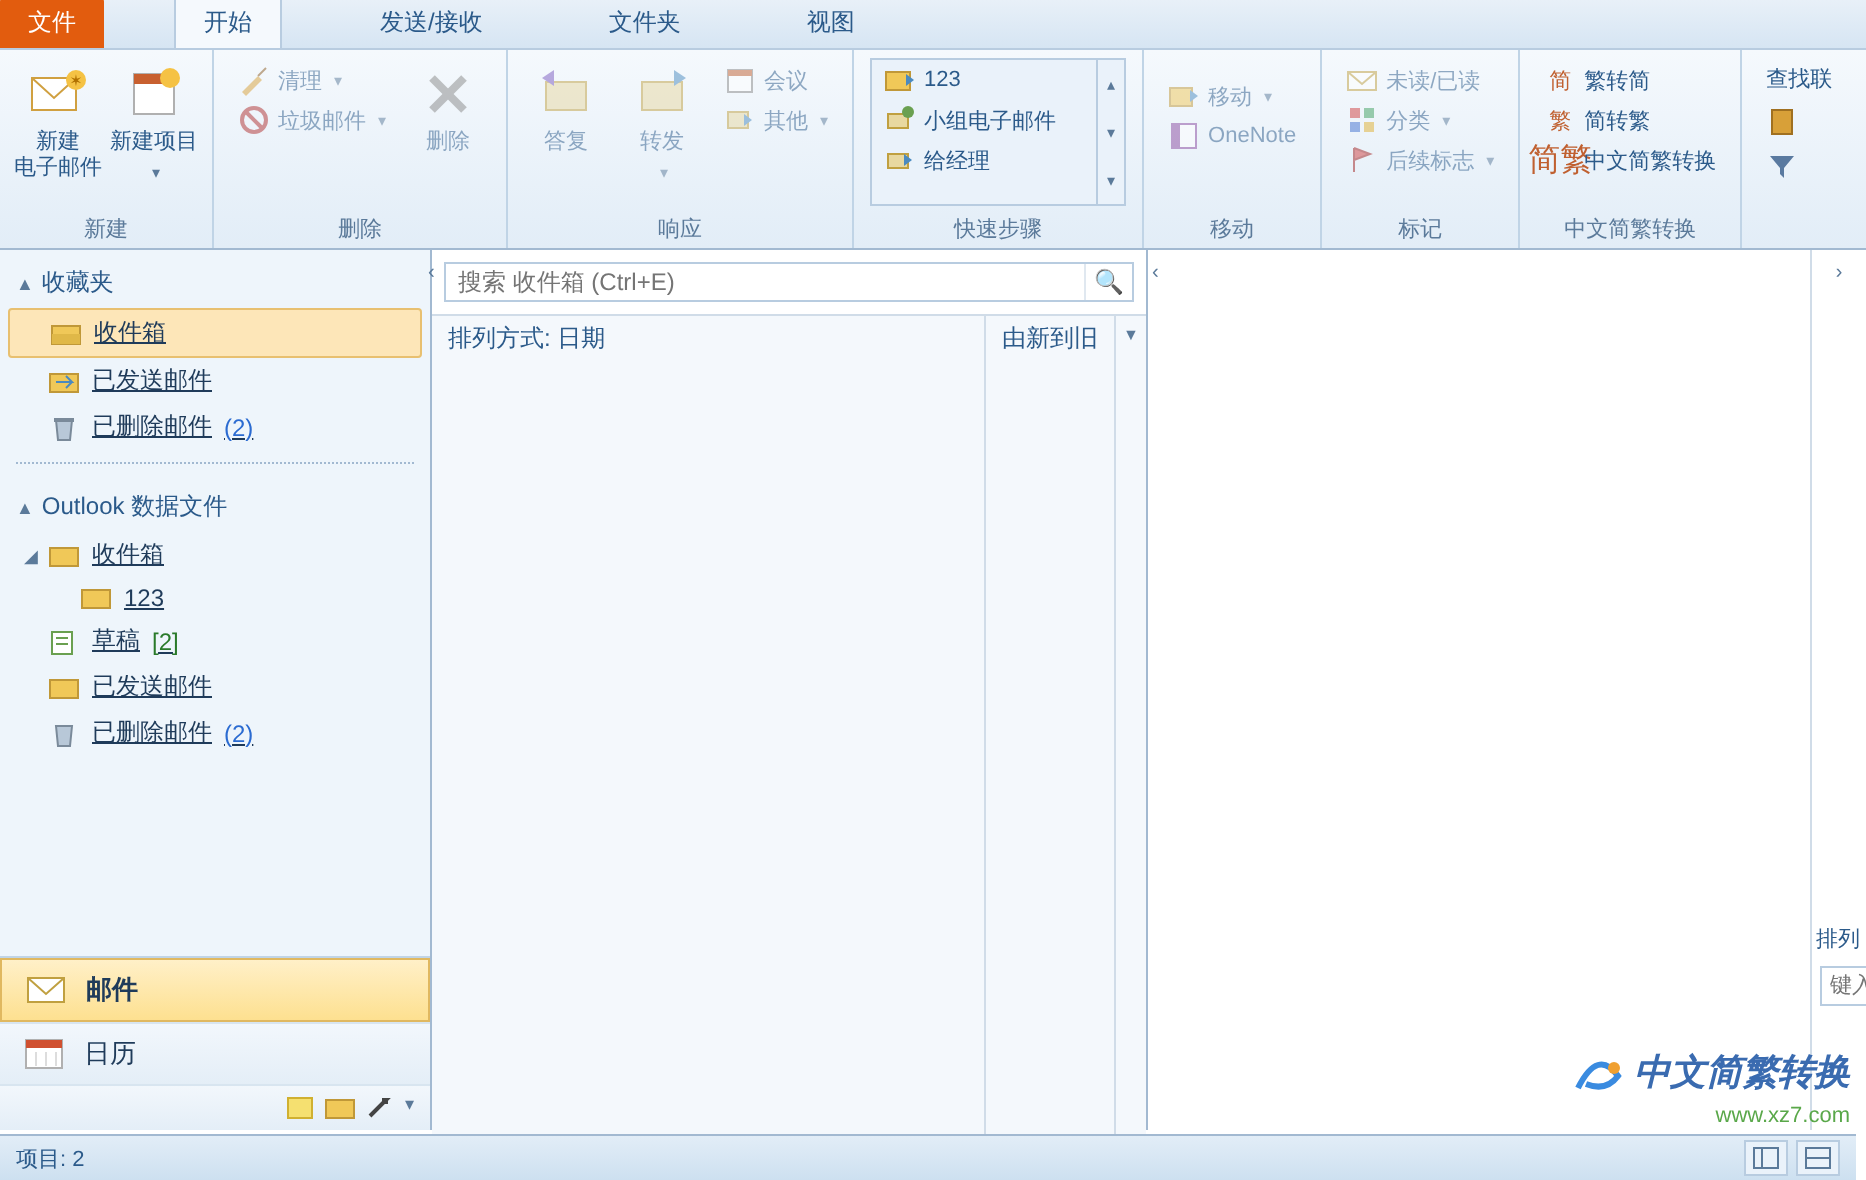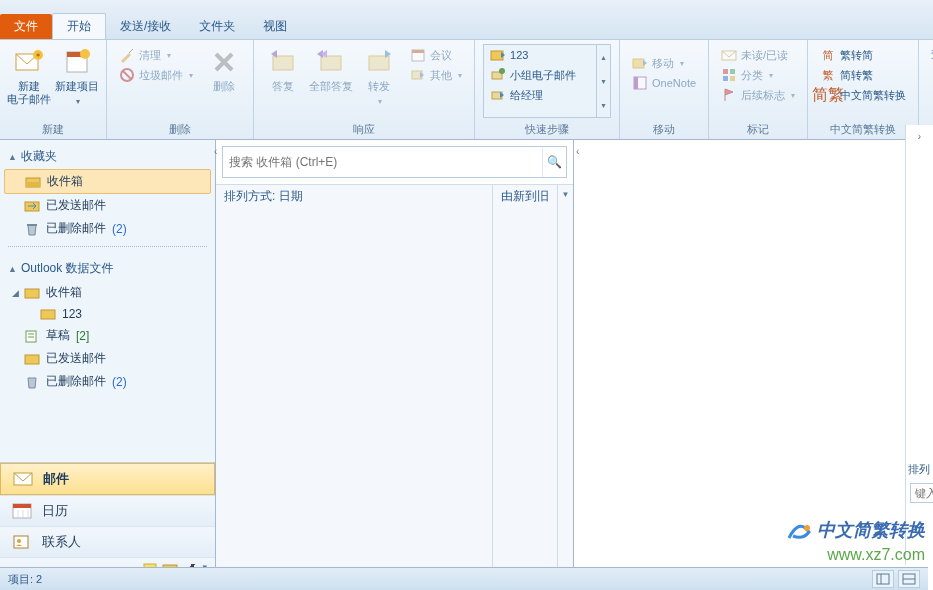--- a/index.html
+++ b/index.html
@@ -1,19 +1,19 @@
 <!DOCTYPE html>
 <html><head>
 <meta charset="utf-8">
 <style>
 * { margin: 0; padding: 0; box-sizing: border-box; font-family: "Microsoft YaHei", Arial, sans-serif; }
 body { background: #fff; width: 933px; height: 590px; overflow: hidden; position: relative; }
 
 
-.top-tabs { height: 40px; background: linear-gradient(#e8f0f8, #d6e5f3); display: flex; align-items: flex-end; border-bottom: 1px solid #b8cce0; }
+.top-tabs { height: 25px; background: linear-gradient(#e8f0f8, #d6e5f3); display: flex; align-items: flex-end; border-bottom: 1px solid #b8cce0; gap: 35px; }
 .top-tabs .tab { padding: 4px 14px; font-size: 12px; color: #2b5a8a; cursor: pointer; }
 .top-tabs .tab.file { background: #e25c0e; color: #fff; border-radius: 2px 2px 0 0; }
 .top-tabs .tab.active { background: #f5f9fd; border: 1px solid #b8cce0; border-bottom: none; border-radius: 2px 2px 0 0; color: #2b5a8a; }
 
 
 .ribbon { height: 100px; background: linear-gradient(#f5f9fd, #e2edf7); border-bottom: 1px solid #a2b9d1; display: flex; }
 .ribbon-group { border-right: 1px solid #c0d4e6; padding: 2px 6px 0 6px; display: flex; flex-direction: column; }
 .ribbon-group .group-content { flex: 1; display: flex; align-items: flex-start; gap: 2px; }
 .ribbon-group .group-label { font-size: 11px; color: #5b7a9a; text-align: center; padding: 1px 0 2px 0; }
 .big-btn { display: flex; flex-direction: column; align-items: center; justify-content: flex-start; width: 46px; padding: 4px 0; font-size: 11px; color: #2b5a8a; text-align: center; line-height: 13px; gap: 2px; }
@@ -31,37 +31,37 @@
 .quick-side { width: 14px; border-left: 1px solid #b8cce0; display: flex; flex-direction: column; justify-content: space-around; align-items: center; font-size: 8px; color: #5b7a9a; }
 
 
 .main { display: flex; height: 440px; }
 
 
 .nav { width: 216px; background: #eef5fb; border-right: 1px solid #a2b9d1; display: flex; flex-direction: column; }
 .nav-top { flex: 1; overflow: auto; padding: 4px 0; }
 .nav-section-hdr { font-size: 12px; color: #2b5a8a; padding: 4px 8px; display: flex; align-items: center; gap: 4px; }
 .nav-section-hdr .tri { font-size: 9px; color: #5b7a9a; }
-.nav-item { display: flex; align-items: center; gap: 6px; padding: 3px 0 3px 24px; font-size: 12px; color: #1f3b5a; position: relative; }
+.nav-item { display: flex; align-items: center; gap: 6px; padding: 3px 0 3px 24px; font-size: 12px; color: #1f3b5a; position: relative; text-decoration: underline; }
 .nav-item.indent2 { padding-left: 40px; }
 .nav-item.selected { background: #fde6b8; border: 1px solid #e8c070; border-radius: 2px; margin: 0 4px; padding-left: 20px; }
 .nav-item .folder-icon { width: 16px; height: 14px; }
 .nav-item .count { color: #2b6bd1; }
 .nav-item .tri-sm { position: absolute; left: 12px; font-size: 9px; color: #5b7a9a; }
 .nav-divider { height: 4px; border-top: 1px dotted #a2b9d1; margin: 6px 8px; }
 
 .nav-bottom { border-top: 1px solid #c0d4e6; }
 .nav-btn { display: flex; align-items: center; gap: 10px; padding: 6px 12px; font-size: 13px; color: #1f3b5a; border-top: 1px solid #d8e5f0; background: linear-gradient(#f2f7fc, #e4eef7); }
 .nav-btn.active { background: linear-gradient(#fff0c8, #fde090); border: 1px solid #e0b860; font-weight: bold; }
 .nav-mini { display: flex; justify-content: flex-end; gap: 4px; padding: 4px 8px; border-top: 1px solid #d8e5f0; background: linear-gradient(#f2f7fc, #e4eef7); }
 
 
 .list-pane { width: 358px; border-right: 1px solid #a2b9d1; display: flex; flex-direction: column; background: #fff; position: relative; }
 .search-row { padding: 6px; }
-.search-box { display: flex; border: 1px solid #b8cce0; background: #fff; height: 32px; }
+.search-box { display: flex; border: 1px solid #b8cce0; background: #fff; height: 20px; }
 .search-box input { flex: 1; border: none; outline: none; font-size: 12px; padding: 0 6px; color: #888; }
 .search-box .srch-btn { width: 24px; display: flex; align-items: center; justify-content: center; border-left: 1px solid #e0e8f0; color: #2b6bd1; font-size: 12px; }
 .sort-row { display: flex; border-top: 1px solid #d0dce8; border-bottom: 1px solid #d0dce8; background: #f4f8fc; font-size: 12px; color: #2b5a8a; }
 .sort-row .cell { padding: 3px 8px; }
 .sort-row .cell.main { flex: 1; border-right: 1px solid #d0dce8; }
 .sort-row .drop-cell { width: 16px; text-align: center; border-left: 1px solid #d0dce8; font-size: 8px; color: #5b7a9a; padding-top: 5px; }
 
 
 .read-pane { flex: 1; background: #fff; position: relative; }
 .collapse-handle { position: absolute; left: 2px; top: 6px; font-size: 10px; color: #5b7a9a; }
@@ -71,21 +71,21 @@
 .right-sm { font-size: 11px; color: #2b5a8a; padding: 4px 2px; white-space: nowrap; }
 
 
 .status { position: absolute; bottom: 0; left: 0; right: 5px; height: 23px; background: linear-gradient(#e2edf7, #cde0f0); border-top: 1px solid #a2b9d1; display: flex; align-items: center; font-size: 11px; color: #2b5a8a; padding: 0 8px; }
 .status .right { margin-left: auto; display: flex; align-items: center; gap: 4px; }
 .status .view-btn { width: 22px; height: 18px; border: 1px solid #b8cce0; background: #eaf2fa; display: flex; align-items: center; justify-content: center; font-size: 10px; }
 
 
 .watermark { position: absolute; right: 8px; bottom: 26px; text-align: right; }
 .watermark .wm1 { font-size: 18px; color: #3a6bb0; font-style: italic; font-weight: bold; }
-.watermark .wm2 { font-size: 16px; color: #5aa84a; }
+.watermark .wm2 { font-size: 11px; color: #5aa84a; }
 .wm-swirl { display:inline-block; width:28px; height:28px; vertical-align: middle; }
 
 
 svg { display: block; }
 
 
 .cut-col { padding: 4px 2px; display: flex; flex-direction: column; gap: 4px; font-size: 11px; color: #2b5a8a; }
 .filter-icon { width: 14px; height: 14px; }
 </style>
 </head>
@@ -170,30 +170,20 @@
   <div class="ribbon-group">
     <div class="group-content">
       <div class="big-btn disabled">
         <span class="icon">
             <svg width="32" height="32" viewBox="0 0 32 32">
               <rect x="6" y="10" width="20" height="14" fill="#e8d8a0" stroke="#c0a040"></rect>
               <path d="M4 8 L10 4 L10 12 Z" fill="#7a5ac0"></path>
             </svg>
           </span>
         <span>答复</span>
-      </div>
-      <div class="big-btn disabled">
-        <span class="icon">
-            <svg width="32" height="32" viewBox="0 0 32 32">
-              <rect x="6" y="10" width="20" height="14" fill="#e8d8a0" stroke="#c0a040"></rect>
-              <path d="M2 8 L8 4 L8 12 Z" fill="#7a5ac0"></path>
-              <path d="M6 8 L12 4 L12 12 Z" fill="#9a7ae0"></path>
-            </svg>
-          </span>
-        <span>全部答复</span>
       </div>
       <div class="big-btn disabled">
         <span class="icon">
             <svg width="32" height="32" viewBox="0 0 32 32">
               <rect x="6" y="10" width="20" height="14" fill="#e8d8a0" stroke="#c0a040"></rect>
               <path d="M28 8 L22 4 L22 12 Z" fill="#4a8ac0"></path>
             </svg>
           </span>
         <span>转发</span>
           <span class="drop-arrow">▾</span>
@@ -479,30 +469,20 @@
             <svg width="20" height="16" viewBox="0 0 20 16">
               <rect x="1" y="1" width="18" height="14" fill="#fff" stroke="#b0b0b0"></rect>
               <rect x="1" y="1" width="18" height="4" fill="#d05030"></rect>
               <line x1="6" y1="7" x2="6" y2="14" stroke="#ddd"></line>
               <line x1="11" y1="7" x2="11" y2="14" stroke="#ddd"></line>
               <line x1="16" y1="7" x2="16" y2="14" stroke="#ddd"></line>
             </svg>
           </span>
         <span>日历</span>
       </div>
-      <div class="nav-btn">
-        <span>
-            <svg width="20" height="16" viewBox="0 0 20 16">
-              <rect x="2" y="2" width="14" height="12" fill="#fff" stroke="#b08030"></rect>
-              <circle cx="7" cy="7" r="2" fill="#d8a038"></circle>
-              <path d="M4 12 Q7 9 10 12" fill="#d8a038"></path>
-            </svg>
-          </span>
-        <span>联系人</span>
-      </div>
       <div class="nav-mini">
         <span>
             <svg width="16" height="14" viewBox="0 0 16 14">
               <rect x="2" y="2" width="12" height="10" fill="#f5e070" stroke="#d0b030"></rect>
             </svg>
           </span>
         <span>
             <svg width="16" height="14" viewBox="0 0 16 14">
               <rect x="1" y="3" width="14" height="9" fill="#f0c858" stroke="#c09838"></rect>
             </svg>

